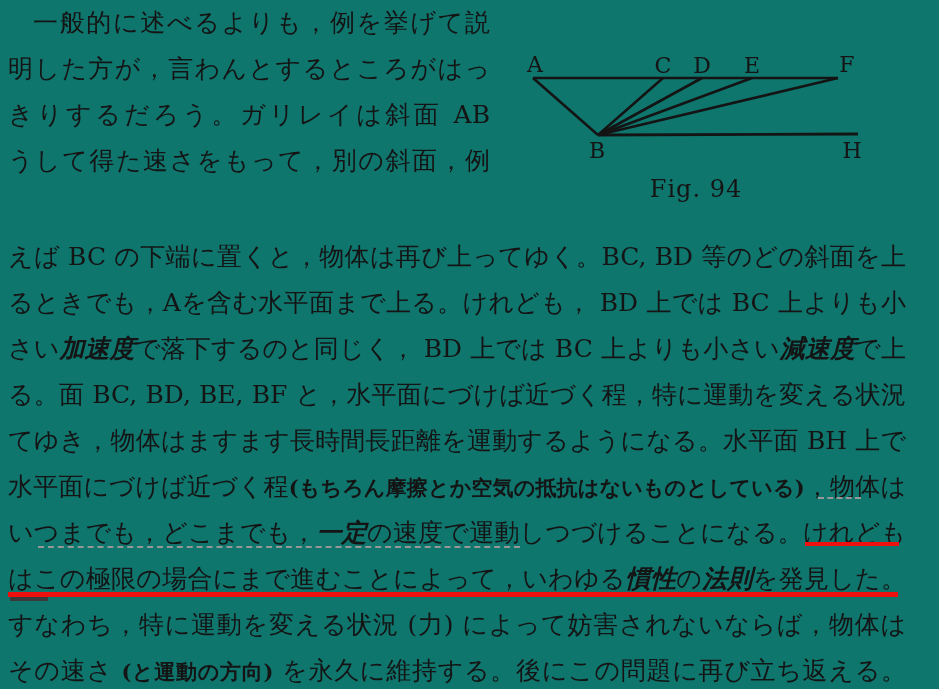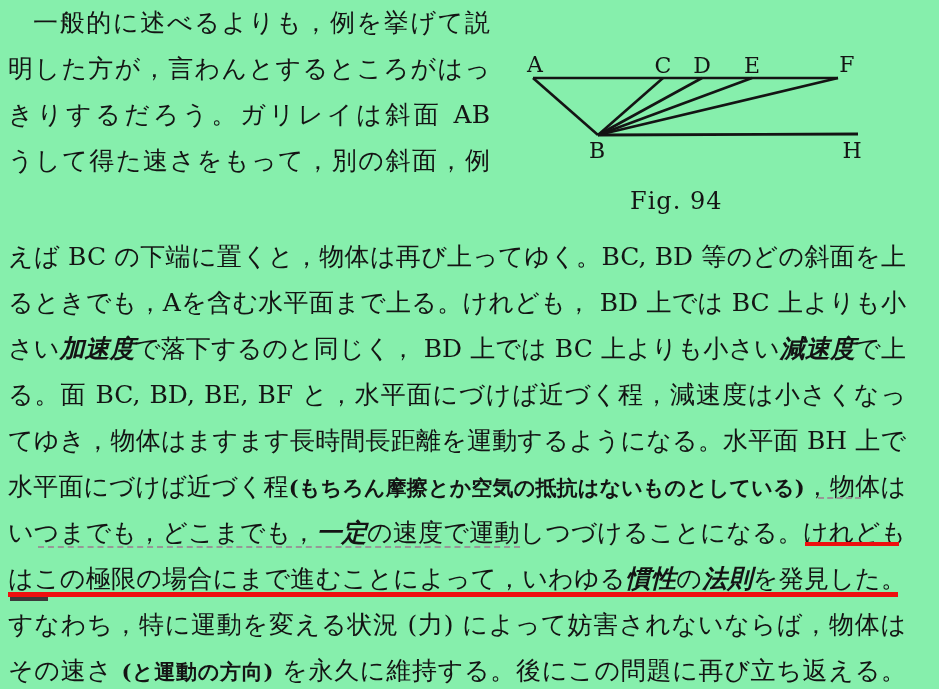--- a/index.html
+++ b/index.html
@@ -1,17 +1,17 @@
 <!DOCTYPE html>
 <html><head>
 <meta charset="utf-8">
 <style>
   html,body { margin:0; padding:0; background:#ffffff; }
   .page {
-    position:relative; width:939px; height:689px; background:#86efac;
+    position:relative; width:939px; height:689px; background:#0f766e;
     color:#141414; font-family:"DejaVu Serif","Liberation Serif",serif;
     overflow:hidden;
   }
   
   .intro { position:absolute; left:8px; top:0px; width:482px; }
   .intro .line {
     height:46px; line-height:46px; font-size:25px;
     text-align:justify; text-align-last:justify; overflow:hidden;
   }
   .intro .line.indent { text-indent:25px; }
@@ -21,22 +21,22 @@
     height:46px; line-height:46px; font-size:25px;
     text-align:justify; text-align-last:justify; overflow:hidden;
   }
   .b { font-weight:bold;font-style:italic; }
   .sm { font-size:21px;font-weight:bold; }
   
   .figure { position:absolute; left:505px; top:45px; width:434px; height:125px; }
   .figure svg { display:block; }
   .figure text { font-size:22px; font-family:"DejaVu Serif","Liberation Serif",serif; fill:#141414; }
   .figcaption {
-    position:absolute; left:630px; top:187px; width:132px;
-    font-size:24px; letter-spacing:1px;
+    position:absolute; left:630px; top:175px; width:132px;
+    text-align:center; font-size:24px; letter-spacing:1px;
   }
   
   .red-underline { position:absolute; background:#ee0f0f; }
   .ru-galilei { left:805px; top:542px; width:94px; height:4px; }
   .ru-line13  { left:8px;   top:592px; width:890px; height:5px; }
   .black-tick { position:absolute; left:10px; top:597px; width:38px; height:4px; background:#3a3a3a; }
   .pencil { position:absolute; height:0; border-top:2px dashed #979797; }
   .pc-buttai { left:818px; top:497px; width:43px; }
   .pc-line12 { left:38px;  top:546px; width:482px; }
 </style>
@@ -74,21 +74,21 @@
       <text x="92" y="113" text-anchor="middle">B</text>
       <text x="347" y="113" text-anchor="middle">H</text>
     </svg>
   </div>
   <div class="figcaption">Fig. 94</div>
 
   <div class="bodytext">
     <div class="line">えば BC の下端に置くと，物体は再び上ってゆく。BC, BD 等のどの斜面を上</div>
     <div class="line">るときでも，Aを含む水平面まで上る。けれども， BD 上では BC 上よりも小</div>
     <div class="line"><span>さい</span><span class="b">加速度</span><span>で落下するのと同じく， BD 上では BC 上よりも小さい</span><span class="b">減速度</span><span>で上</span></div>
-    <div class="line">る。面 BC, BD, BE, BF と，水平面にづけば近づく程，減速度は小さくなっ</div>
+    <div class="line">る。面 BC, BD, BE, BF と，水平面にづけば近づく程，特に運動を変える状況</div>
     <div class="line">てゆき，物体はますます長時間長距離を運動するようになる。水平面 BH 上で</div>
     <div class="line"><span>水平面にづけば近づく程</span><span class="sm">(もちろん摩擦とか空気の抵抗はないものとしている)</span><span>，</span><span>物体は</span></div>
     <div class="line"><span>いつまでも，どこまでも，</span><span class="b">一定</span><span>の速度で運動しつづけることになる。</span><span>けれども</span></div>
     <div class="line"><span>はこの極限の場合にまで進むことによって，いわゆる</span><span class="b">慣性</span><span>の</span><span class="b">法則</span><span>を発見した。</span></div>
     <div class="line">すなわち，特に運動を変える状況 (力) によって妨害されないならば，物体は</div>
     <div class="line"><span>その速さ </span><span class="sm">(と運動の方向)</span><span> を永久に維持する。後にこの問題に再び立ち返える。</span></div>
   </div>
 
   <div class="pencil pc-buttai"></div>
   <div class="pencil pc-line12"></div>

